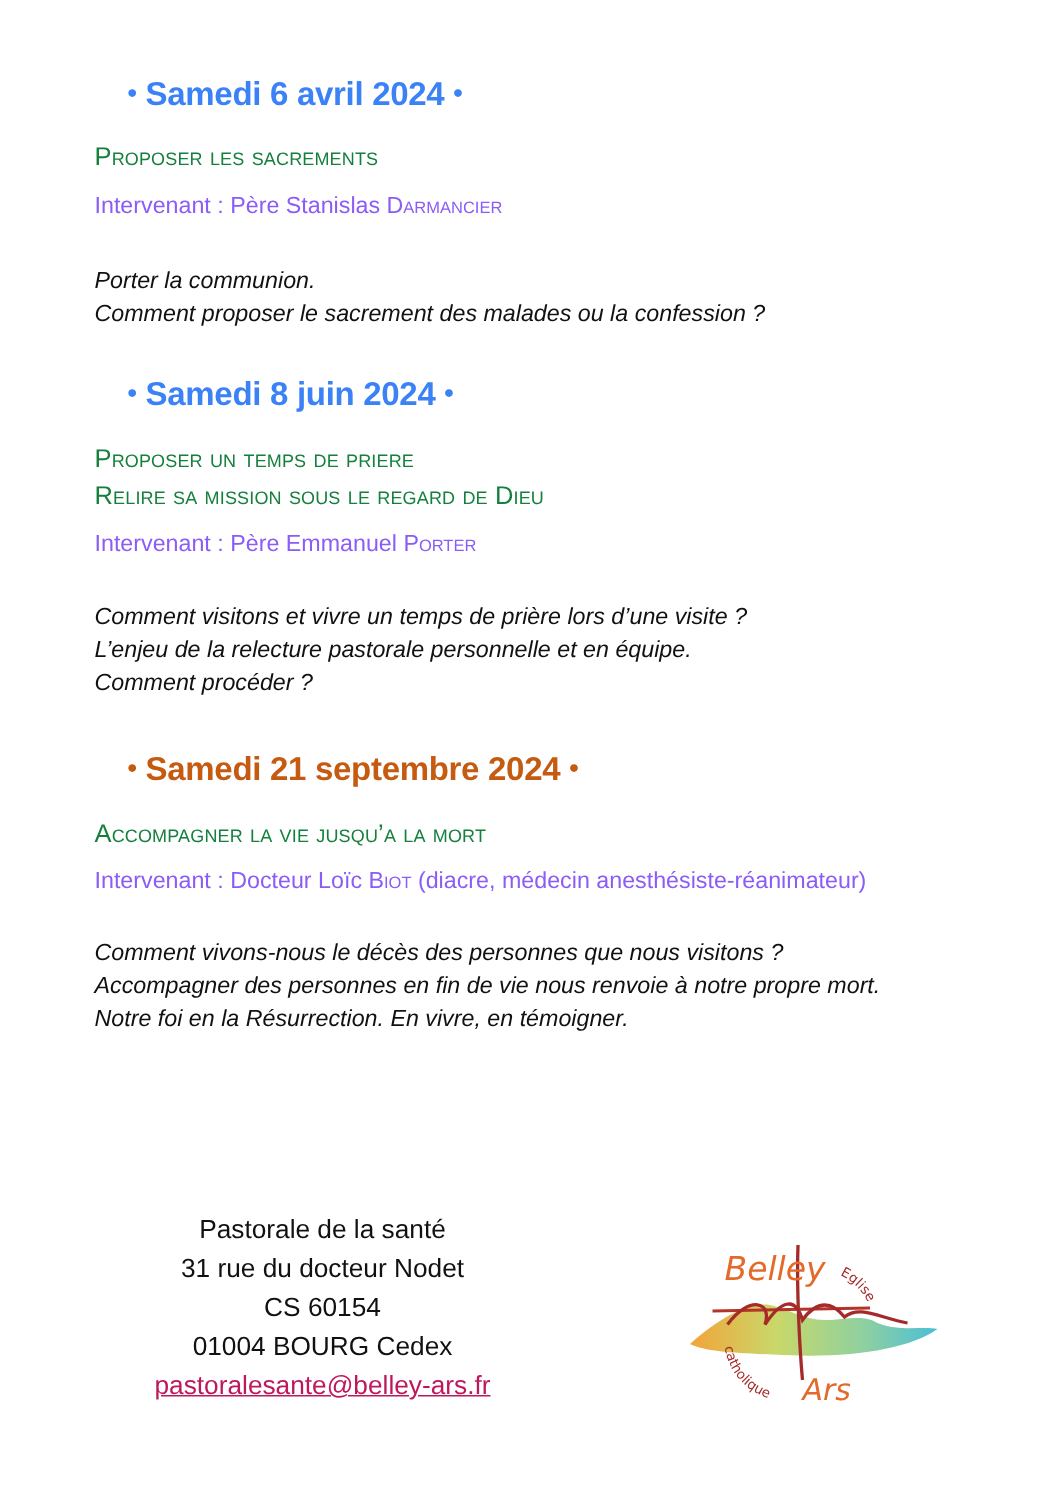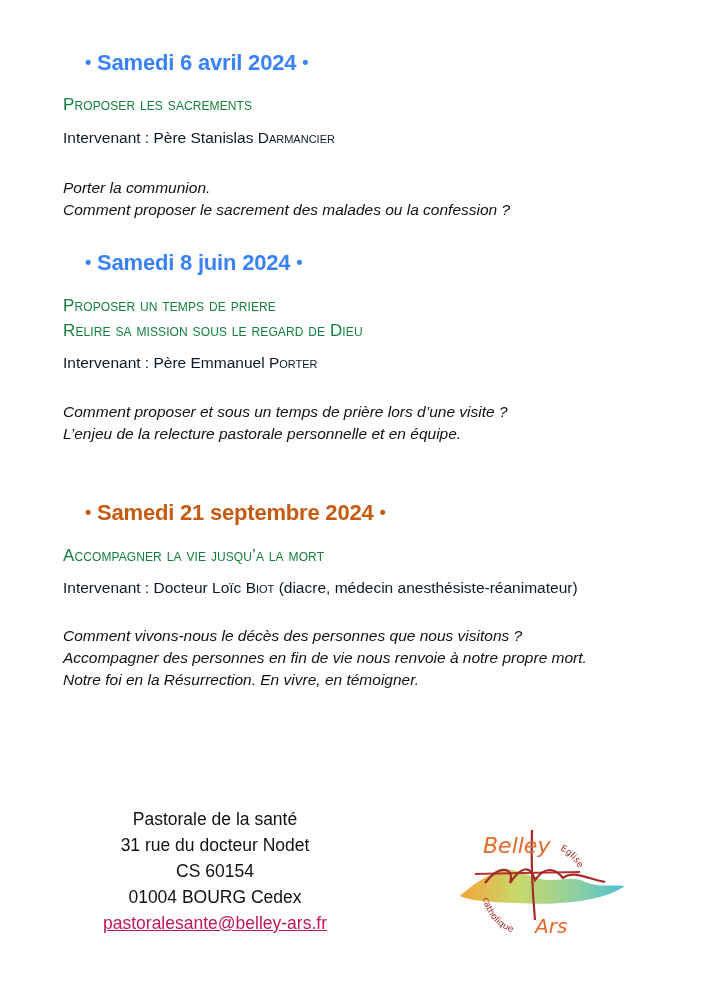--- a/index.html
+++ b/index.html
@@ -11,21 +11,21 @@
       position: absolute; left: 85px; font-weight: bold; font-size: 22px;
       letter-spacing: -0.2px; white-space: nowrap;
     }
     .session-heading .bullet { font-size: 18px; vertical-align: 2px; }
     .topic {
       position: absolute; left: 63px; font-weight: normal; font-size: 14px;
       font-variant: small-caps; letter-spacing: 0.1px; white-space: nowrap; color: #15803d;
       font-size: 17px;
     }
     .speaker {
-      position: absolute; left: 63px; font-size: 15.5px; white-space: nowrap; color: #0f172a;
+      position: absolute; left: 63px; font-size: 15.5px; white-space: nowrap; color: #8b5cf6;
     }
     .speaker .sc { font-variant: small-caps; }
     .desc {
       position: absolute; left: 63px; font-style: italic; font-size: 15.5px;
       line-height: 22px; color: #111;
     }
     .desc div { white-space: nowrap; }
     .footer-address {
       position: absolute; left: 90px; width: 250px; top: 806px;
       text-align: center; font-size: 17.5px; line-height: 26px; color: #111;
@@ -54,22 +54,23 @@
   <span class="bullet">•</span>
   <span>Samedi 8 juin 2024</span>
   <span class="bullet">•</span>
 </div>
 <div class="topic" style="top:296px;">Proposer un temps de priere</div>
 <div class="topic" style="top:321px;">Relire sa mission sous le regard de Dieu</div>
 <div class="speaker" style="top:354px;">
   <span>Intervenant : Père Emmanuel </span><span class="sc">Porter</span><span></span>
 </div>
 <div class="desc" style="top:401px;">
-  <div>Comment proposer et sous un temps de prière lors d’une visite ?</div>
+  <div>Comment visitons et vivre un temps de prière lors d’une visite ?</div>
   <div>L’enjeu de la relecture pastorale personnelle et en équipe.</div>
+  <div>Comment procéder ?</div>
 </div>
 
 <div class="session-heading" style="top:500px;color:#c55a11;">
   <span class="bullet">•</span>
   <span>Samedi 21 septembre 2024</span>
   <span class="bullet">•</span>
 </div>
 <div class="topic" style="top:546px;">Accompagner la vie jusqu’a la mort</div>
 <div class="speaker" style="top:579px;">
   <span>Intervenant : Docteur Loïc </span><span class="sc">Biot</span><span> (diacre, médecin anesthésiste-réanimateur)</span>

